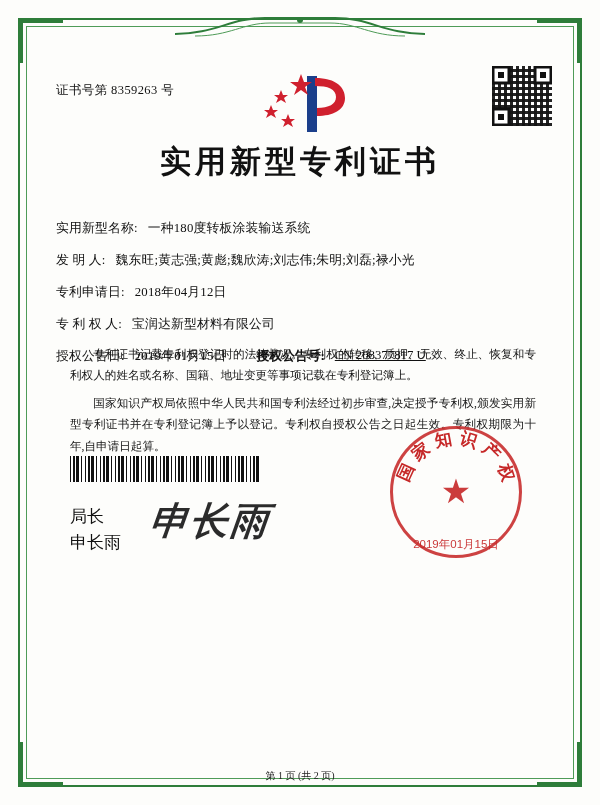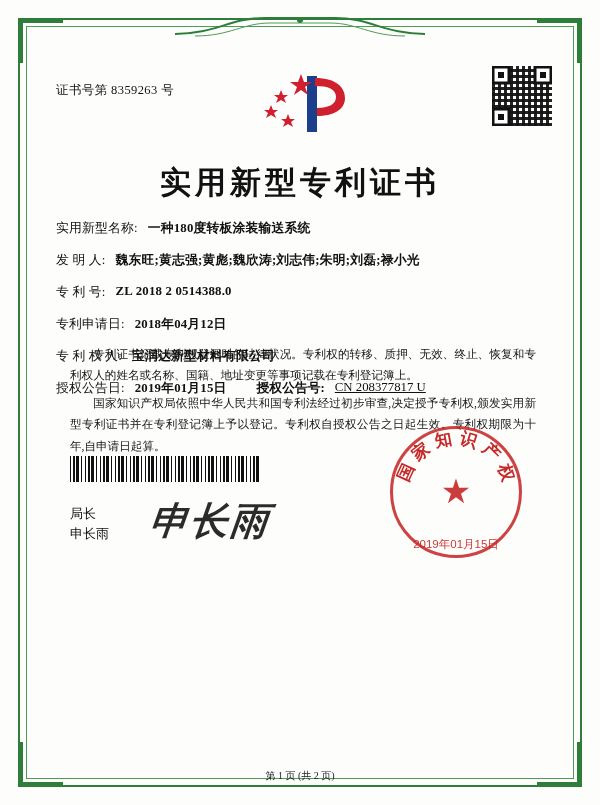--- a/index.html
+++ b/index.html
@@ -93,21 +93,21 @@
     top: 28px;
     transform: translateX(-50%);
     width: 110px;
     height: 64px;
   }
 
   .title {
     position: absolute;
     left: 0;
     right: 0;
-    top: 118px;
+    top: 97px;
     text-align: center;
     font-size: 31px;
     font-weight: bold;
     letter-spacing: 4px;
     color: #111;
     font-family: "DejaVu Serif", "Liberation Serif", serif;
   }
 
   
   .fields {
@@ -125,21 +125,20 @@
   }
   .row .lbl {
     flex: 0 0 auto;
     white-space: nowrap;
     letter-spacing: .2px;
   }
   .row .val {
     flex: 1 1 auto;
     padding-left: 10px;
     letter-spacing: .2px;
-    font-weight: bold;
   }
   .row.split .val {
     flex: 0 0 auto;
     padding-right: 30px;
   }
   .row.split .lbl2 {
     flex: 0 0 auto;
     white-space: nowrap;
     font-weight: bold;
   }
@@ -212,21 +211,21 @@
     font-family: "Liberation Sans", sans-serif;
     white-space: nowrap;
     opacity: .92;
   }
 
   
   .sign-label {
     position: absolute;
     left: 30px;
     top: 460px;
-    font-size: 13px;
+    font-size: 17px;
     line-height: 1.55;
     color: #111;
   }
   .signature {
     position: absolute;
     left: 110px;
     top: 452px;
     font-size: 38px;
     letter-spacing: 2px;
     color: #1a1a1a;
@@ -290,24 +289,20 @@
     <div class="title">实用新型专利证书</div>
 
     <div class="fields">
       <div class="row">
         <span class="lbl">实用新型名称:</span>
         <span class="val">一种180度转板涂装输送系统</span>
       </div>
       <div class="row">
         <span class="lbl">发 明 人:</span>
         <span class="val">魏东旺;黄志强;黄彪;魏欣涛;刘志伟;朱明;刘磊;禄小光</span>
-      </div>
-      <div class="row">
-        <span class="lbl">专 利 号:</span>
-        <span class="val">ZL 2018 2 0514388.0</span>
       </div>
       <div class="row">
         <span class="lbl">专利申请日:</span>
         <span class="val">2018年04月12日</span>
       </div>
       <div class="row">
         <span class="lbl">专 利 权 人:</span>
         <span class="val">宝润达新型材料有限公司</span>
       </div>
       <div class="row split">

